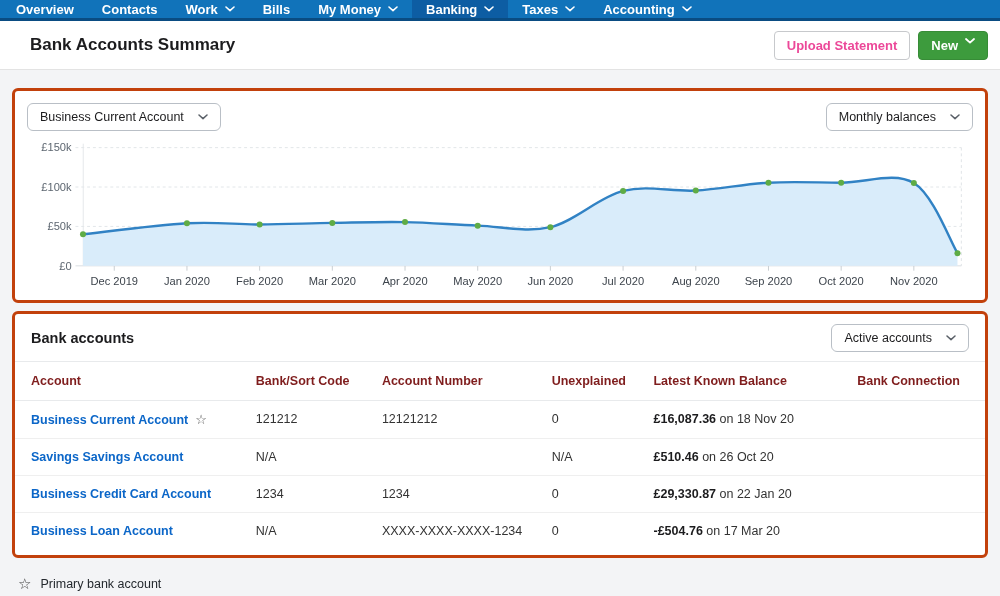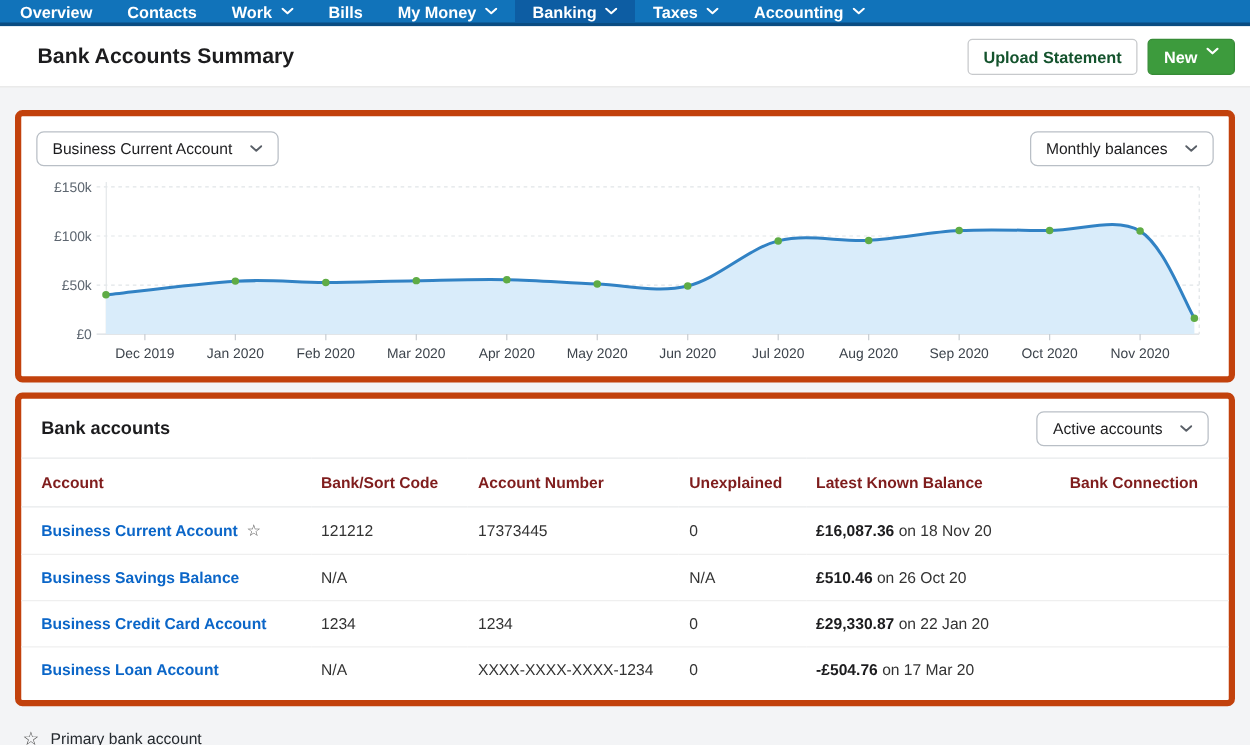--- a/index.html
+++ b/index.html
@@ -21,26 +21,26 @@
   .user-menu { display: flex; align-items: center; gap: 8px; color: #fff; font-size: 13px; font-weight: 600; padding: 0 6px; cursor: pointer; }
 
   
   .page-header {
     background: #fff; display: flex; align-items: center; justify-content: space-between;
     padding: 0 12px 0 14px; height: 49px; border-bottom: 1px solid #e3e3e3;
   }
   .page-title { font-size: 17px; font-weight: 700; color: #1c1c1e; margin-left: 16px; }
   .header-actions { display: flex; align-items: center; gap: 8px; }
   .btn { font-family: inherit; font-size: 13px; font-weight: 700; border-radius: 4px; padding: 6px 12px; cursor: pointer; }
-  .btn-secondary { background: #fff; border: 1px solid #c7c9cc; color: #14532d; }
+  .btn-secondary { background: #fff; border: 1px solid #c7c9cc; color: #ec4899; }
   .btn-primary { background: #3d9b3d; border: 1px solid #378c37; color: #fff; display: inline-flex; align-items: flex-start; gap: 7px; }
 
   
   .main { padding: 18px 12px 0; }
-  .card { background: #fff; border: 5px solid #c2410c; border-radius: 6px; }
+  .card { background: #fff; border: 3px solid #c2410c; border-radius: 6px; }
 
   
   .chart-card { padding: 12px 12px 4px; margin-bottom: 8px; }
   .chart-toolbar { display: flex; justify-content: space-between; align-items: center; margin-bottom: 4px; }
   .fake-select {
     display: inline-flex; align-items: center; justify-content: space-between;
     border: 1px solid #b9bfc6; border-radius: 6px; background: #fff;
     font-size: 12.5px; color: #1c1c1e; padding: 6px 12px; gap: 14px; cursor: pointer;
   }
   .fake-select.wide { min-width: 182px; }
@@ -226,27 +226,27 @@
           <th>Account Number</th>
           <th>Unexplained</th>
           <th>Latest Known Balance</th>
           <th>Bank Connection</th>
         </tr>
       </thead>
       <tbody id="accounts-tbody">
           <tr>
             <td><a class="acct-link">Business Current Account</a><span class="row-star">☆</span></td>
             <td>121212</td>
-            <td>17373445</td>
+            <td>12121212</td>
             <td>0</td>
             <td><span class="bal-amount">£16,087.36</span> on 18 Nov 20</td>
             <td></td>
           </tr>
           <tr>
-            <td><a class="acct-link">Business Savings Balance</a></td>
+            <td><a class="acct-link">Savings Savings Account</a></td>
             <td>N/A</td>
             <td></td>
             <td>N/A</td>
             <td><span class="bal-amount">£510.46</span> on 26 Oct 20</td>
             <td></td>
           </tr>
           <tr>
             <td><a class="acct-link">Business Credit Card Account</a></td>
             <td>1234</td>
             <td>1234</td>

